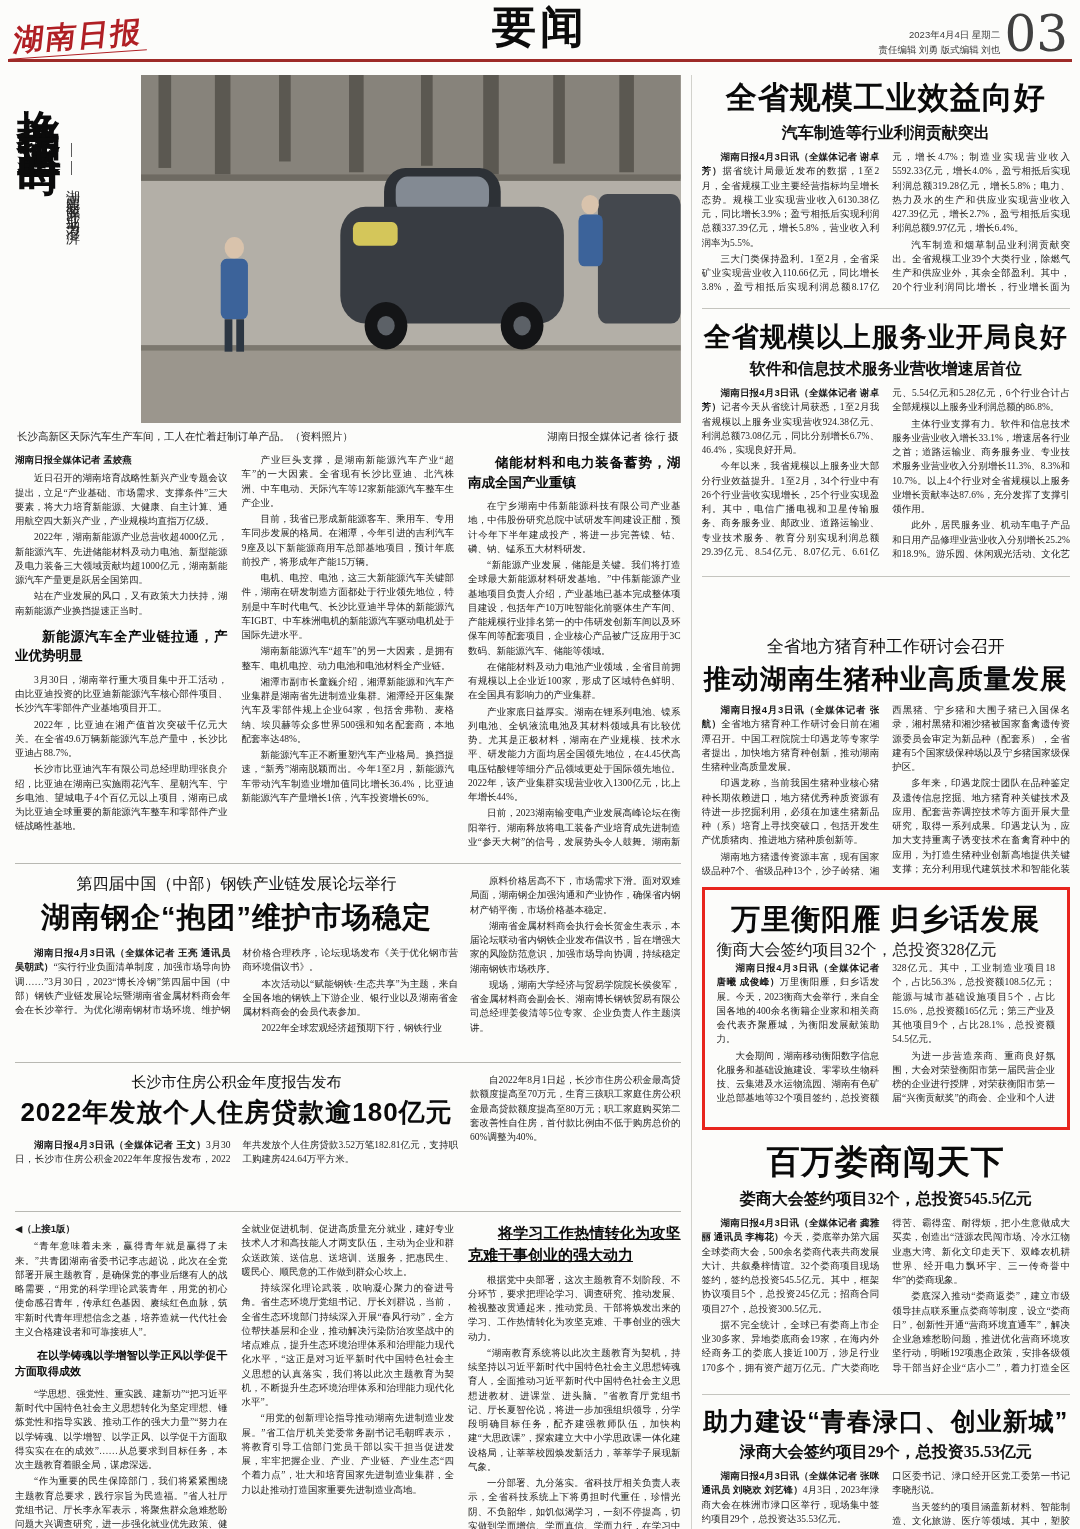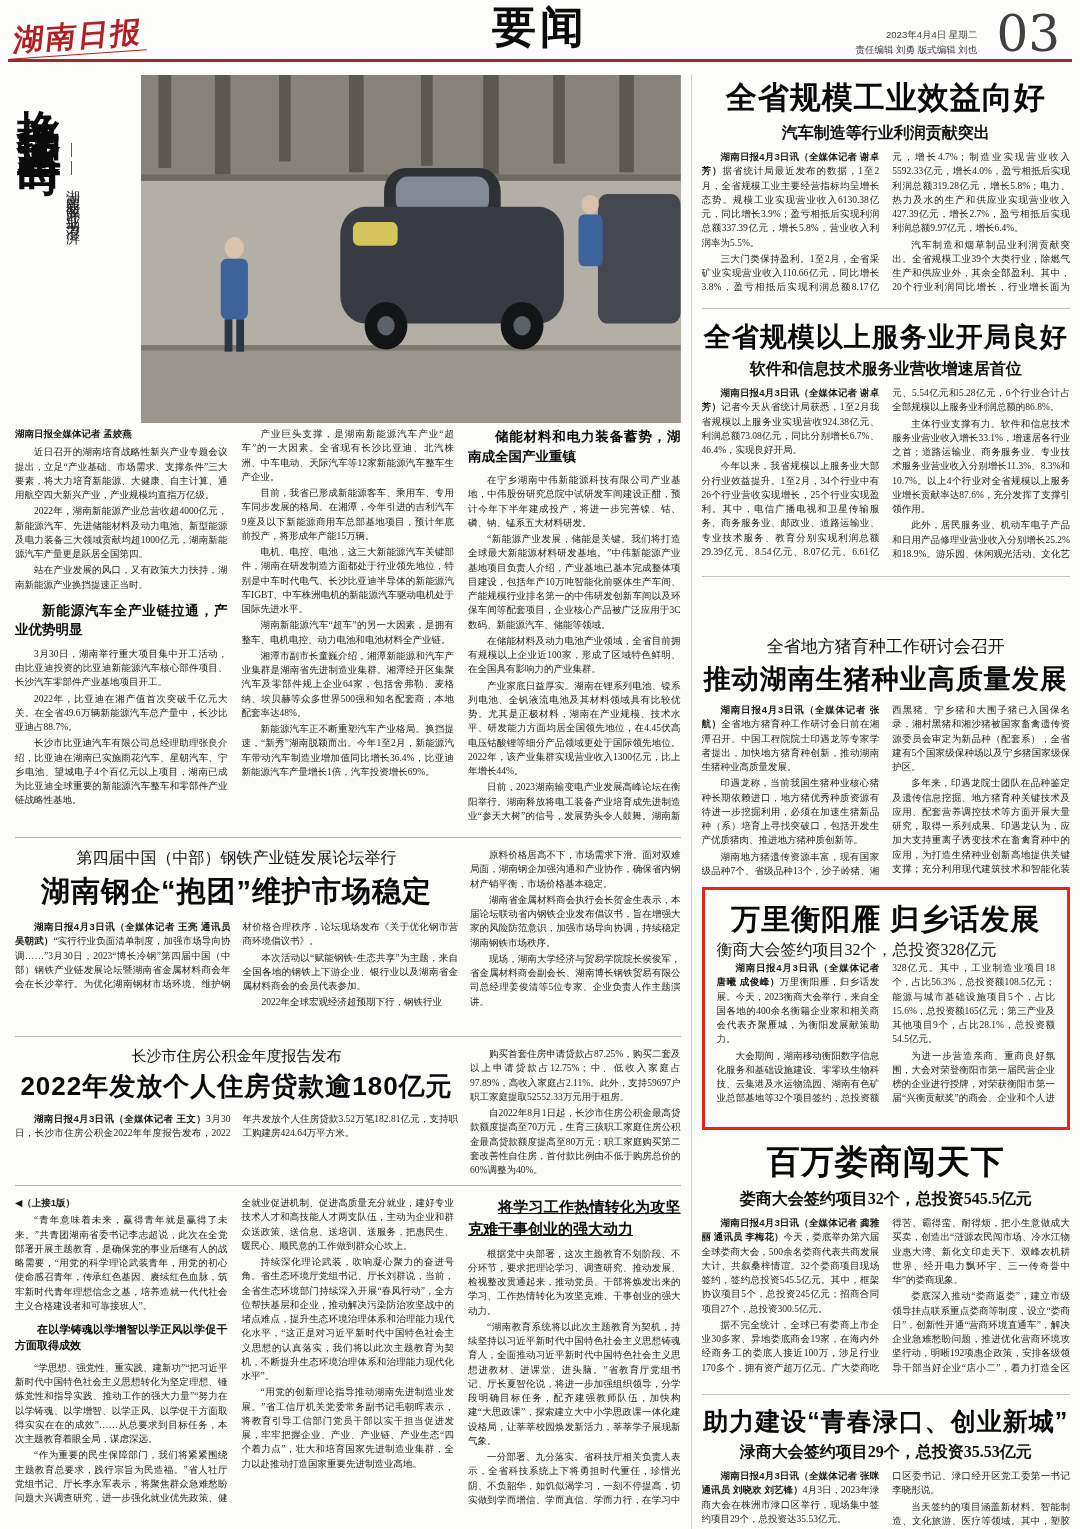--- a/index.html
+++ b/index.html
@@ -15,21 +15,21 @@
     position:absolute; left:4px; bottom:4px; color:#b01f24; font-weight:900;
     font-size:30px; letter-spacing:2px; transform:skewX(-10deg) rotate(-4deg);
     font-family:"DejaVu Serif","Liberation Serif",serif;
     border-bottom:1px solid #b01f24; padding:0 6px 2px 2px; line-height:1.1;
   }
   .section-title {
     position:absolute; left:50%; transform:translateX(-50%); bottom:2px;
     font-size:44px; font-weight:900; letter-spacing:4px; color:#0c0c0c;
     font-family:"Liberation Serif","DejaVu Serif",serif;
   }
-  .mast-right { position:absolute; right:12px; bottom:2px; display:flex; align-items:flex-end; gap:19px; }
+  .mast-right { position:absolute; right:4px; bottom:2px; display:flex; align-items:flex-end; gap:4px; }
   .mast-info { text-align:right; font-size:9.5px; color:#3a3a3a; line-height:1.6; font-family:"Liberation Sans","DejaVu Sans",sans-serif; }
   .page-num { font-size:50px; line-height:0.9; color:#404040; font-family:"DejaVu Serif","Liberation Serif",serif; font-weight:400; }
   
   .content { display:flex; padding:13px 10px 0 15px; gap:10px; }
   .left-zone { width:672px; }
   .vdiv { width:1px; background:#d2d2cc; }
   .right-zone { width:372px; }
   
   .lead-top { display:flex; gap:10px; height:348px; }
   .vertical-head { width:116px; display:flex; justify-content:flex-start; }
@@ -132,20 +132,24 @@
                 <circle cx="392" cy="232" r="9" fill="#5c6167"></circle>
               <circle cx="96" cy="160" r="10" fill="#d9c3ac"></circle>
               <rect x="82" y="170" width="28" height="56" rx="6" fill="#3c639a"></rect>
               <rect x="86" y="226" width="8" height="30" fill="#2c3642"></rect>
                 <rect x="98" y="226" width="8" height="30" fill="#2c3642"></rect>
               <circle cx="462" cy="120" r="9" fill="#d9c3ac"></circle>
               <rect x="450" y="129" width="25" height="48" rx="6" fill="#3c639a"></rect>
             </svg>
           </figure>
         </div>
+        <div class="caption-row">
+          <span>长沙高新区天际汽车生产车间，工人在忙着赶制订单产品。（资料照片）</span>
+          <span>湖南日报全媒体记者 徐行 摄</span>
+        </div>
 
         <div class="lead-body">
           <div class="byline-line">湖南日报全媒体记者 孟姣燕</div>
           <div>
               <p class="para">近日召开的湖南培育战略性新兴产业专题会议提出，立足“产业基础、市场需求、支撑条件”三大要素，将大力培育新能源、大健康、自主计算、通用航空四大新兴产业，产业规模均直指万亿级。</p>
               <p class="para">2022年，湖南新能源产业总营收超4000亿元，新能源汽车、先进储能材料及动力电池、新型能源及电力装备三大领域贡献均超1000亿元，湖南新能源汽车产量更是跃居全国第四。</p>
               <p class="para">站在产业发展的风口，又有政策大力扶持，湖南新能源产业换挡提速正当时。</p>
             </div>
           <div class="inline-subhead">新能源汽车全产业链拉通，产业优势明显</div>
           <div>
@@ -200,21 +204,20 @@
         <div class="split">
           <div class="split-left">
             <div class="kicker small">长沙市住房公积金年度报告发布</div>
             <h2 class="big-head" style="font-size:26px;">2022年发放个人住房贷款逾180亿元</h2>
             <div class="cols-2 housing-body">
               <p class="para"><b class="dateline">湖南日报4月3日讯（全媒体记者 王文）</b><span>3月30日，长沙市住房公积金2022年年度报告发布，2022年共发放个人住房贷款3.52万笔182.81亿元，支持职工购建房424.64万平方米。</span></p>
 
             </div>
           </div>
           <div class="split-right housing-right">
-              <p class="para">购买首套住房申请贷款占87.25%，购买二套及以上申请贷款占12.75%；中、低收入家庭占97.89%，高收入家庭占2.11%。此外，支持59697户职工家庭提取52552.33万元用于租房。</p>
               <p class="para">自2022年8月1日起，长沙市住房公积金最高贷款额度提高至70万元，生育三孩职工家庭住房公积金最高贷款额度提高至80万元；职工家庭购买第二套改善性自住房，首付款比例由不低于购房总价的60%调整为40%。</p>
             </div>
         </div>
       </section>
 
       <hr class="hline">
 
       <section>
         <div class="jump-body">
           <div class="jump-marker">◀（上接1版）</div>

